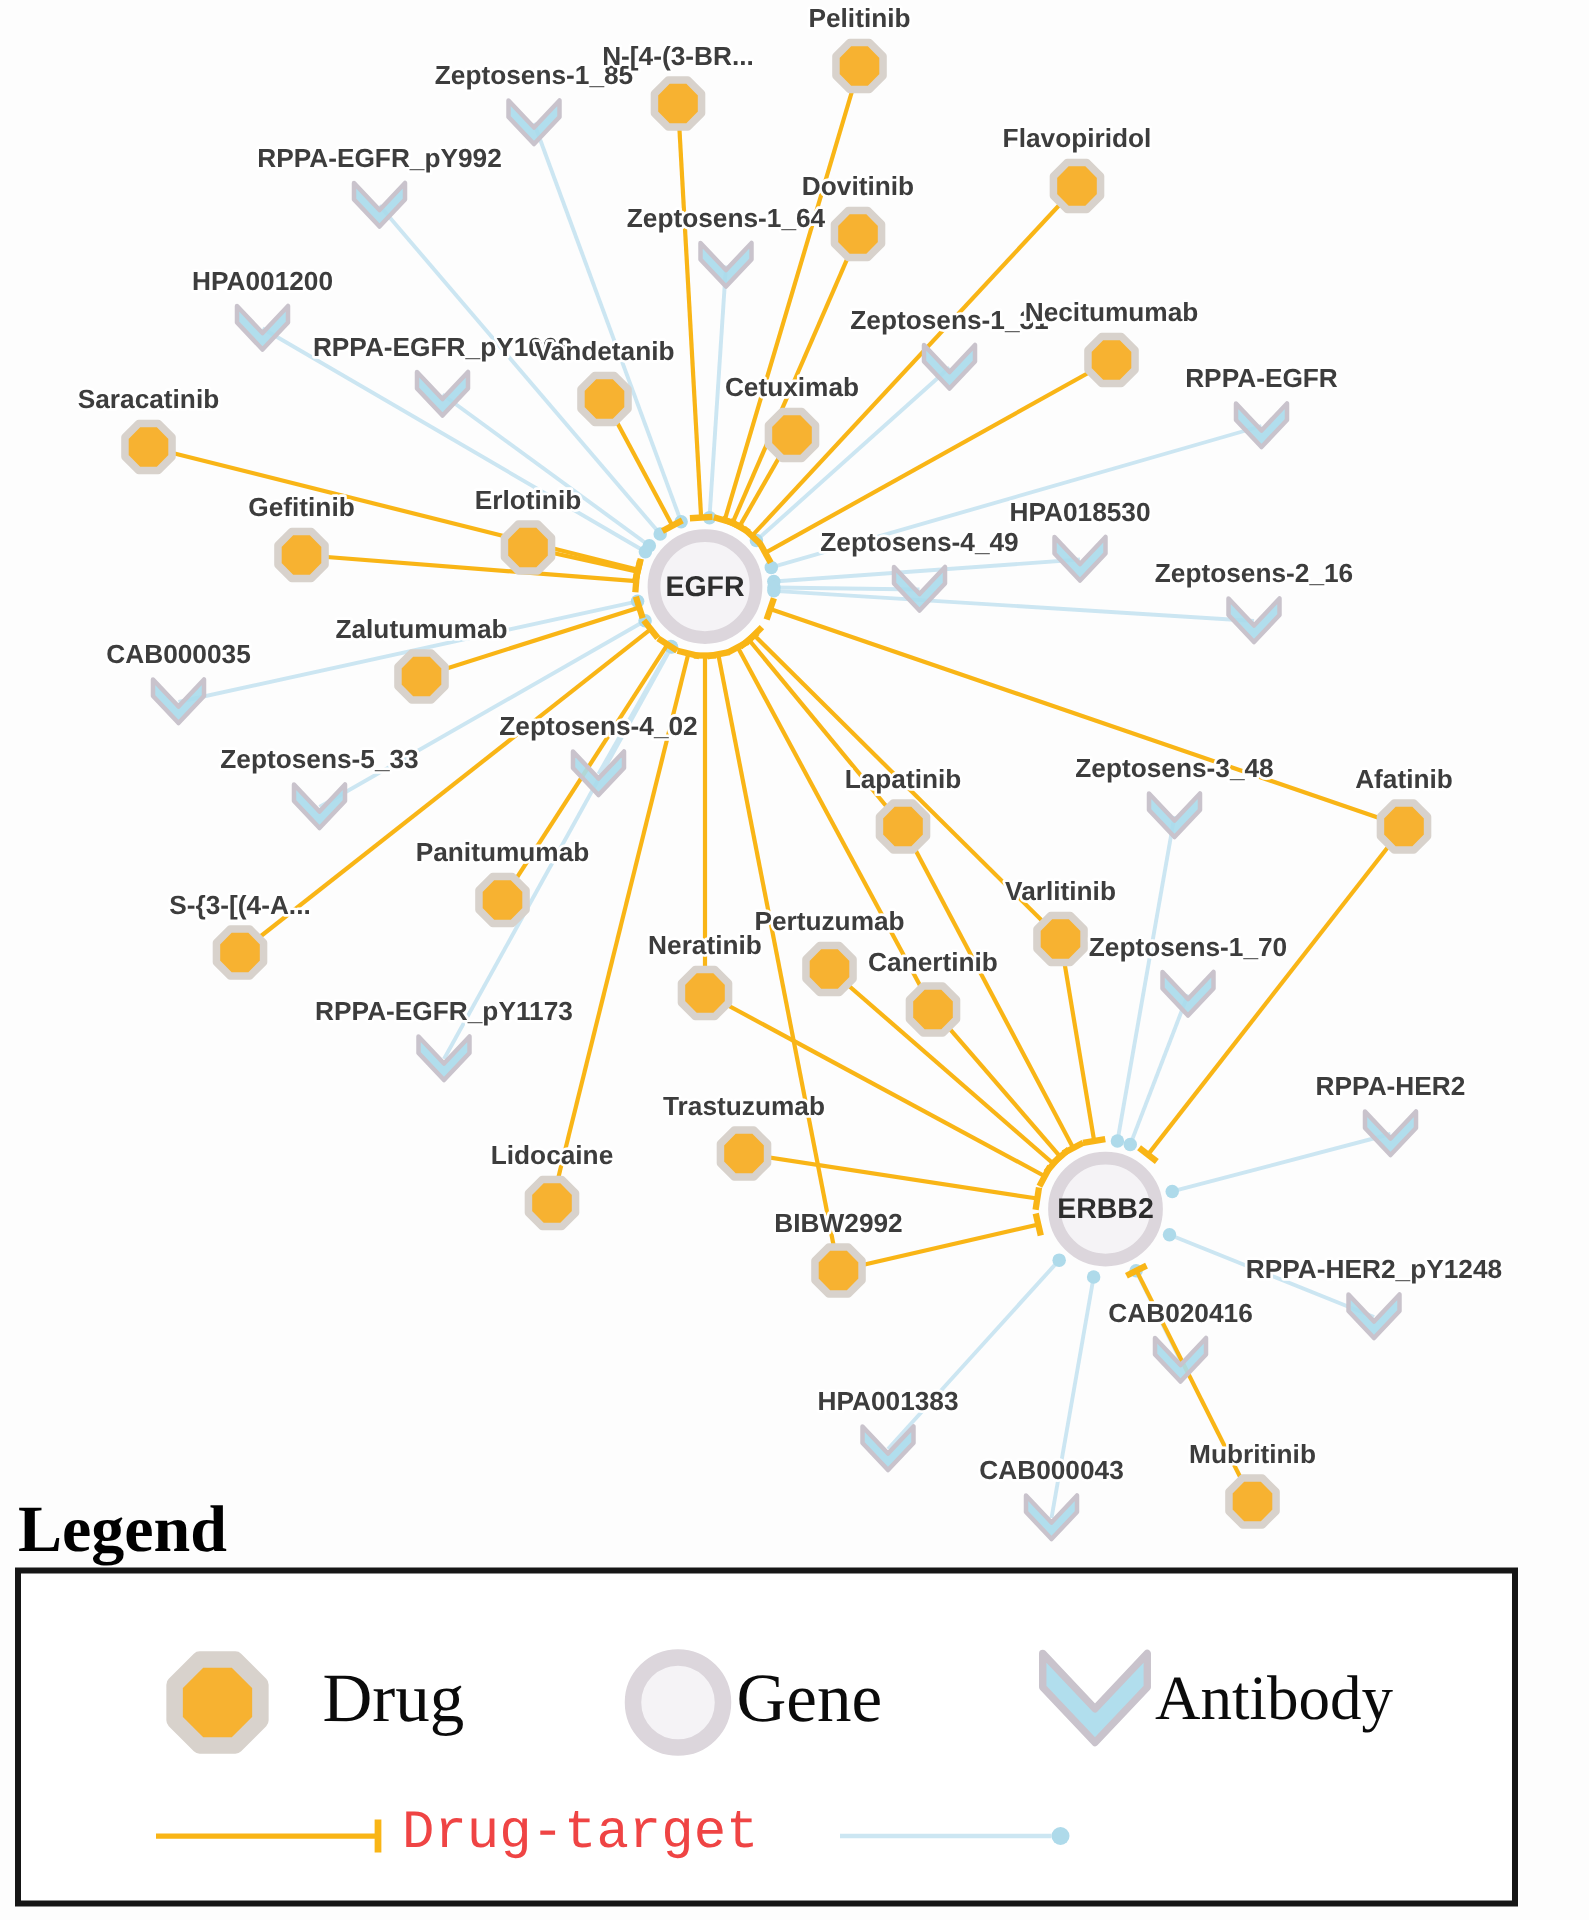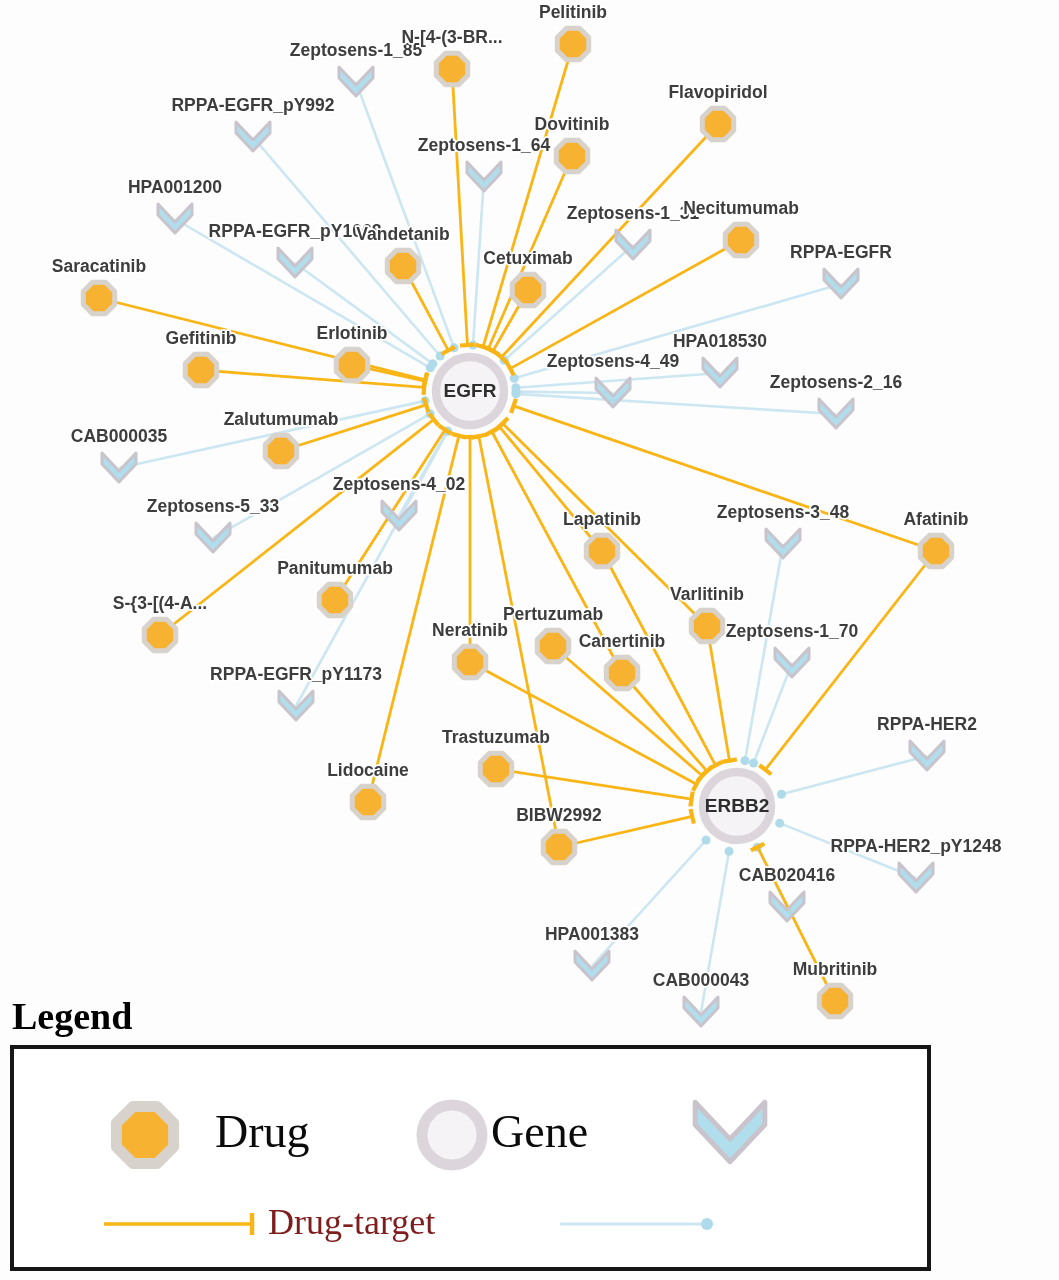--- a/index.html
+++ b/index.html
@@ -15,35 +15,35 @@
     fill:#3d3d3d;stroke:#ffffff;stroke-width:3.5px;
     paint-order:stroke;stroke-linejoin:round;
   }
   text.gene-label{
     font-family:"Liberation Sans",sans-serif;
     font-weight:bold;font-size:19px;fill:#2e2e2e;
   }
   .legend-title{
     position:absolute;left:12px;top:994px;
     font-family:"Liberation Serif",serif;
-    font-weight:bold;font-size:38px;color:#000;
+    font-weight:bold;font-size:44px;color:#000;
   }
   .legend-box{
     position:absolute;left:10px;top:1045px;
-    width:921px;height:226px;box-sizing:border-box;
+    width:1002px;height:226px;box-sizing:border-box;
     border:4px solid #161616;background:#ffffff;
   }
   .legend-box .abs{position:absolute;}
   .legend-node-label{
     font-family:"Liberation Serif",serif;
     font-size:46px;color:#0b0b0b;white-space:nowrap;
   }
   .legend-edge-label{
-    font-family:Liberation Serif, serif;
-    font-size:36px;color:#7f1d1d;white-space:nowrap;
+    font-family:Liberation Mono, monospace;
+    font-size:36px;color:#ef4444;white-space:nowrap;
   }
 </style>
 </head>
 <body>
 
 <svg id="network" width="1059" height="1045" viewBox="0 0 1059 1045">
     <g>
       <line x1="356" y1="82" x2="454.07813819830136" y2="347.8433745901326" stroke="#CCE6F2" stroke-width="2.6"></line>
       <circle cx="454.07813819830136" cy="347.8433745901326" r="4.5" fill="#AEDAEA"></circle>
       <line x1="253" y1="137" x2="440.1203339260068" y2="356.02564431892046" stroke="#CCE6F2" stroke-width="2.6"></line>
@@ -252,20 +252,21 @@
   <div class="abs legend-node-label" style="left:201px;top:56px">Drug</div>
 
   <svg class="abs" id="legend-gene-icon" style="left:388px;top:34px" width="100" height="104">
       <circle points="" cx="50" cy="52" r="30" fill="#F5F3F6" stroke="#DCD6DC" stroke-width="11"></circle>
     </svg>
   <div class="abs legend-node-label" style="left:477px;top:56px">Gene</div>
 
   <svg class="abs" id="legend-antibody-icon" style="left:660px;top:34px" width="115" height="104">
       <path d="M -17 -15 L 0 3 L 17 -15 L 17 -4 L 0 14 L -17 -4 Z" transform="translate(56,50) scale(2.05)" fill="#A8DAEB" fill-opacity="0.9" stroke="#C9C3CC" stroke-width="2.4" stroke-linejoin="round"></path>
     </svg>
+  <div class="abs legend-node-label" style="font-size:42px;left:756px;top:60px">Antibody</div>
 
   <svg class="abs" id="legend-drug-edge-icon" style="left:86px;top:160px" width="175" height="30">
       <line x1="4" y1="15" x2="151" y2="15" stroke="#F9B516" stroke-width="3.5"></line>
       <line x1="152" y1="4" x2="152" y2="26" stroke="#F9B516" stroke-width="4.5"></line>
     </svg>
   <div class="abs legend-edge-label" style="left:254px;top:152px">Drug-target</div>
 
   <svg class="abs" id="legend-antibody-edge-icon" style="left:542px;top:160px" width="165" height="30">
       <line x1="4" y1="15" x2="145" y2="15" stroke="#CCE6F2" stroke-width="3"></line>
       <circle cx="151" cy="15" r="6" fill="#AEDAEA"></circle>

